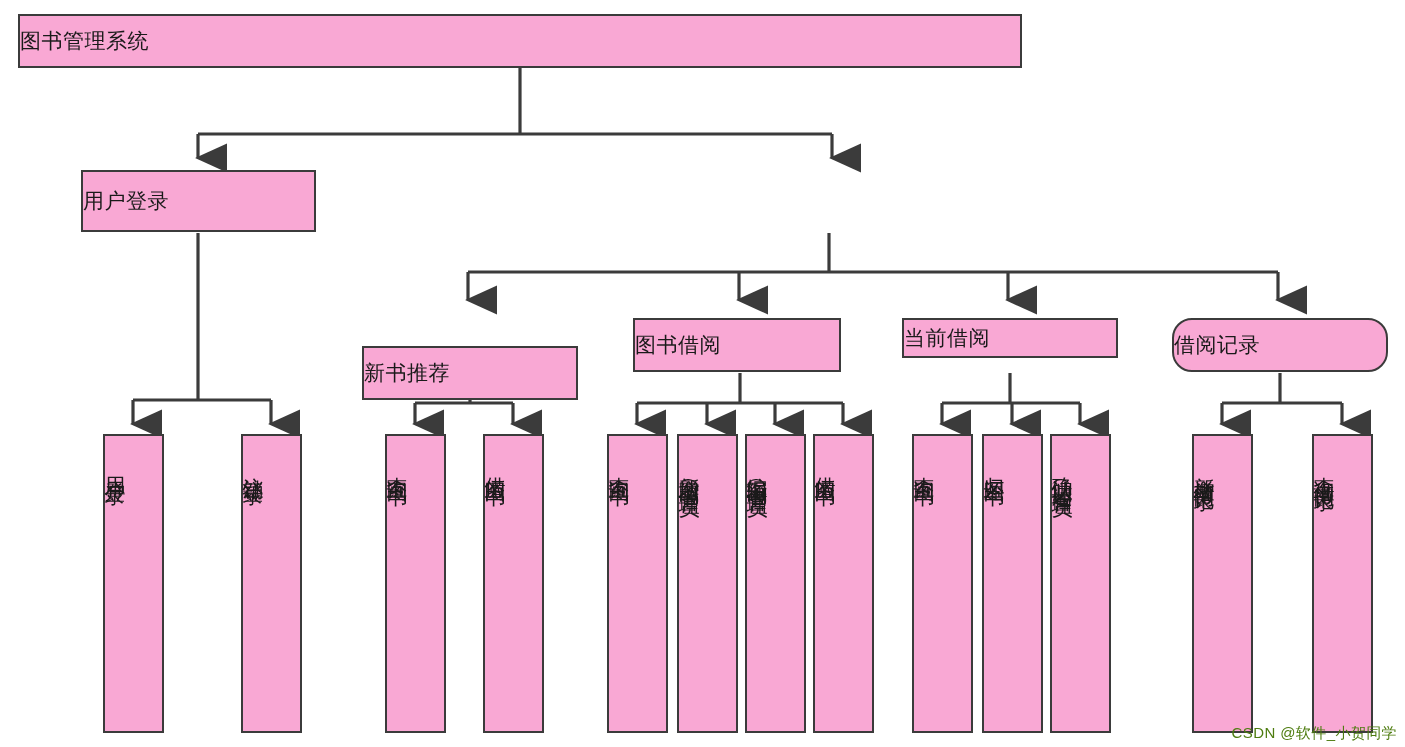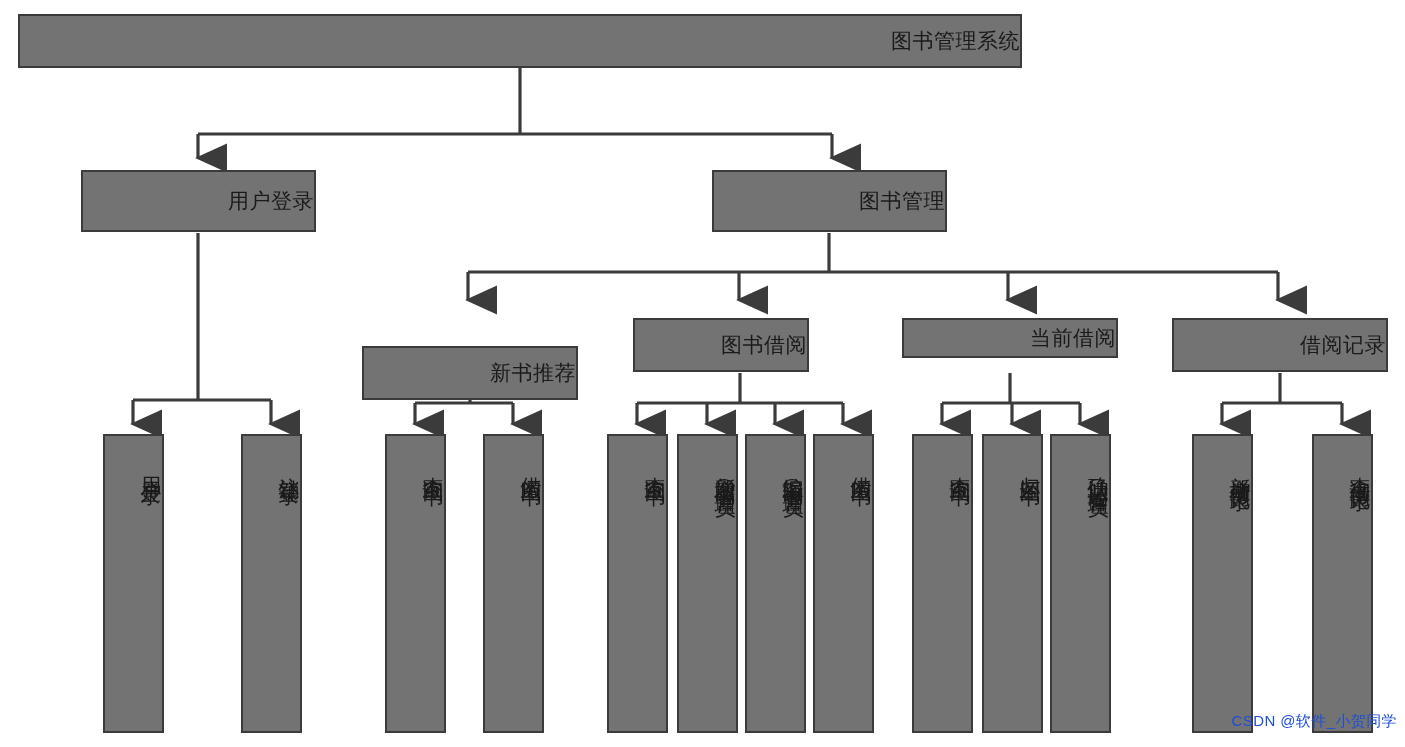--- a/index.html
+++ b/index.html
@@ -20,25 +20,25 @@
   #diagram-svg {
     position: absolute;
     left: 0;
     top: 0;
     width: 1405px;
     height: 747px;
   }
   .node {
     position: absolute;
     box-sizing: border-box;
-    background: #737373;
+    background: #f9a8d4;
     border: 2px solid #3b3b3b;
     display: flex;
     align-items: center;
-    justify-content: flex-end;
+    justify-content: flex-start;
     color: #1a1a1a;
   }
   .node-label {
     display: block;
     text-align: center;
     line-height: 1.18;
     white-space: nowrap;
   }
   .node.horizontal .node-label {
     font-size: 21px;
@@ -51,23 +51,23 @@
   .node.vertical .node-label {
     writing-mode: vertical-rl;
     text-orientation: upright;
     font-size: 21px;
     letter-spacing: 3px;
     line-height: 1;
   }
   #watermark {
     position: absolute;
     right: 8px;
-    bottom: 16px;
+    bottom: 4px;
     font-size: 15px;
-    color: #1d4ed8;
+    color: #4d7c0f;
     letter-spacing: 0.4px;
     white-space: nowrap;
     user-select: none;
   }
 </style>
 </head>
 <body>
 
 <div id="diagram-canvas">
 
@@ -121,34 +121,31 @@
     </g>
   </svg>
 
   <div class="node horizontal" style="left:18px; top:14px; width:1004px; height:54px;">
     <span class="node-label">图书管理系统</span>
   </div>
 
   <div class="node horizontal" style="left:81px; top:170px; width:235px; height:62px;">
     <span class="node-label">用户登录</span>
   </div>
-  <div class="node horizontal" style="left:712px; top:170px; width:235px; height:62px;">
-    <span class="node-label">图书管理</span>
-  </div>
 
   <div class="node horizontal" style="left:362px; top:318px; width:216px; height:54px;margin-top:28px;">
     <span class="node-label">新书推荐</span>
   </div>
-  <div class="node horizontal" style="left:633px; top:318px; width:176px; height:54px;">
+  <div class="node horizontal" style="left:633px; top:318px; width:208px; height:54px;">
     <span class="node-label">图书借阅</span>
   </div>
   <div class="node horizontal" style="left:902px; top:318px; width:216px; height:40px;">
     <span class="node-label">当前借阅</span>
   </div>
-  <div class="node horizontal" style="left:1172px; top:318px; width:216px; height:54px;">
+  <div class="node horizontal" style="left:1172px; top:318px; width:216px; height:54px;border-radius:20px;">
     <span class="node-label">借阅记录</span>
   </div>
 
   <div class="node vertical" style="left:103px; top:434px; width:61px; height:299px;">
     <span class="node-label">用户登录</span>
   </div>
   <div class="node vertical" style="left:241px; top:434px; width:61px; height:299px;">
     <span class="node-label">注销登录</span>
   </div>
 

